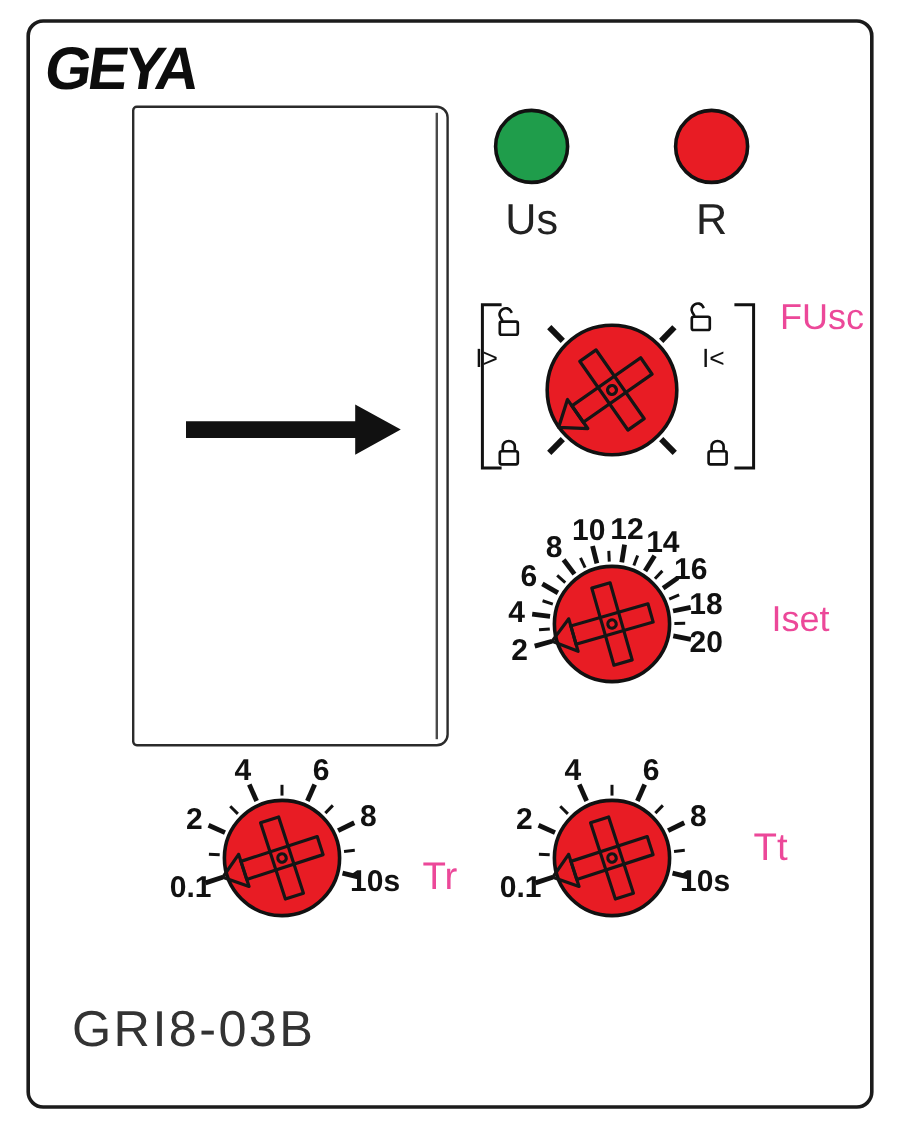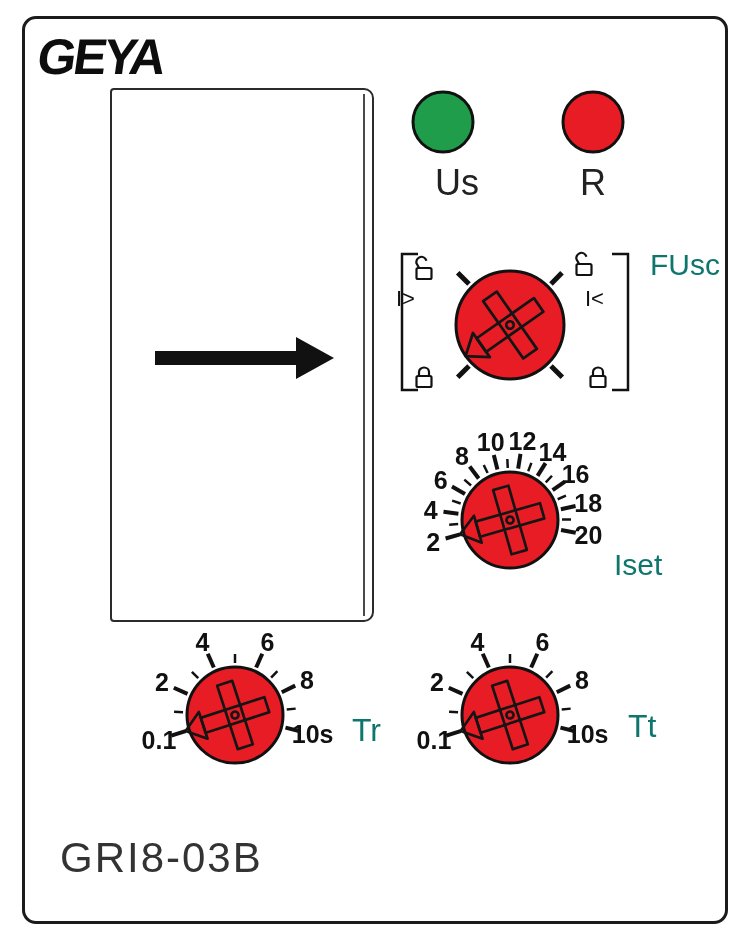--- a/index.html
+++ b/index.html
@@ -7,21 +7,21 @@
   .stage { position:relative; width:750px; height:940px; background:#fff; overflow:hidden; }
   .device { position:absolute; left:22px; top:16px; width:700px; height:902px;
             border:3px solid #1b1b1b; border-radius:14px; background:#fff; }
   .logo { position:absolute; left:38px; top:28px; font-size:50px; font-weight:800;
           letter-spacing:-3px; color:#0d0d0d; transform:skewX(-8deg); }
   .label-window { position:absolute; left:110px; top:88px; width:260px; height:530px;
                   border:2px solid #2b2b2b; border-radius:4px 10px 10px 4px; background:#fff; }
   .window-edge { position:absolute; top:4px; bottom:4px; right:7px; width:2px; background:#4a4a4a; }
   .led { position:absolute; }
   .led-label { position:absolute; width:66px; text-align:center; font-size:36px; color:#222; }
-  .side-label { position:absolute; font-size:30px; color:#0f766e; font-weight:500;text-align:center; }
+  .side-label { position:absolute; font-size:30px; color:#ec4899; font-weight:500;text-align:center; }
   .side-label.big { font-size:32px; }
   .model { position:absolute; left:60px; top:834px; font-size:42px; color:#333;
            font-weight:500; letter-spacing:2px; }
   .dial { position:absolute; }
   .dial-num { font-size:25px; font-weight:bold; fill:#111;
               font-family:"Liberation Sans", sans-serif; }
   .io-label { font-size:22px; font-weight:500; fill:#111;
               font-family:"Liberation Sans", sans-serif; }
   .cross rect, .cross polygon, .cross circle { fill:none; stroke:#151515;
               stroke-width:3px; stroke-linejoin:round; }
@@ -42,21 +42,21 @@
     </svg>
     <div class="window-edge"></div>
   </div>
 
   <svg class="led" style="left:410px; top:89px;" width="66" height="66">
     <circle cx="33" cy="33" r="30" stroke="#111" stroke-width="3" fill="#1f9d4b"></circle>
   </svg>
   <svg class="led" style="left:560px; top:89px;" width="66" height="66">
     <circle cx="33" cy="33" r="30" stroke="#111" stroke-width="3" fill="#e81c24"></circle>
   </svg>
-  <div class="led-label" style="left:424px; top:162px;">Us</div>
+  <div class="led-label" style="left:410px; top:162px;">Us</div>
   <div class="led-label" style="left:560px; top:162px;">R</div>
 
   <svg class="dial" style="left:388px; top:238px;" width="260" height="180">
     <path class="bracket" d="M 30 16 H 14 V 152 H 30"></path>
     <path class="bracket" d="M 224 16 H 240 V 152 H 224"></path>
 
     <g class="lock" transform="translate(36,30)">
       <path d="M -5 0 V -4 A 5 4.5 0 0 1 5 -4 V -2" transform="rotate(-30 -6 0)"></path>
       <rect x="-7.5" y="0" width="15" height="11" rx="1.5"></rect>
     </g>
@@ -122,21 +122,21 @@
       <text x="117.51475720321848" y="25.98493275238897" text-anchor="middle" dominant-baseline="central" class="dial-num">12</text>
       <line x1="132.55580174012664" y1="60.90149899986585" x2="140.50459070362473" y2="48.18077755751946" stroke="#111" stroke-width="4"></line>
       <text x="147.3935411386564" y="37.156152307485925" text-anchor="middle" dominant-baseline="central" class="dial-num">14</text>
       <line x1="147.59590630302756" y1="75.1740253097456" x2="159.88318696736246" y2="66.57037876447991" stroke="#111" stroke-width="4"></line>
       <text x="170.53216354311934" y="59.113885091916316" text-anchor="middle" dominant-baseline="central" class="dial-num">16</text>
       <line x1="155.8636752381579" y1="94.18859207747651" x2="170.535889249165" y2="91.06991671521013" stroke="#111" stroke-width="4"></line>
       <text x="183.25180805870446" y="88.36706473457926" text-anchor="middle" dominant-baseline="central" class="dial-num">18</text>
       <line x1="156.04461353927854" y1="114.92206775958033" x2="170.7690212909935" y2="117.7842026902285" stroke="#111" stroke-width="4"></line>
       <text x="183.5301746758131" y="120.26471963012358" text-anchor="middle" dominant-baseline="central" class="dial-num">20</text>
     </svg>
-  <div class="side-label" style="left:614px; top:500px;margin-top:48px;">Iset</div>
+  <div class="side-label" style="left:643px; top:500px;">Iset</div>
 
   <svg class="dial" style="left:130px; top:610px;" width="210" height="210">
     <circle cx="105" cy="105" r="48" stroke="#111" stroke-width="3" fill="#e81c24"></circle>
     <g class="cross" transform="translate(105,105) rotate(-18) scale(0.88)">
       <rect x="-38" y="-9" width="76" height="18"></rect>
       <rect x="-9" y="-38" width="18" height="76"></rect>
       <polygon points="-38,-16 -59,0 -38,16"></polygon>
       <circle cx="0" cy="0" r="4"></circle>
     </g>
   <line x1="53.07126419276216" y1="102.27853027536692" x2="44.083598379970994" y2="101.80750666918043" stroke="#111" stroke-width="2.5"></line>
@@ -178,16 +178,16 @@
       <text x="31.916363388591947" y="72.46106855393597" text-anchor="middle" dominant-baseline="central" class="dial-num">2</text>
       <line x1="83.8496945600584" y1="57.49563620258475" x2="77.7486449139214" y2="43.792454337945735" stroke="#111" stroke-width="4"></line>
       <text x="72.461068553936" y="31.91636338859192" text-anchor="middle" dominant-baseline="central" class="dial-num">4</text>
       <line x1="126.1503054399416" y1="57.495636202584755" x2="132.2513550860786" y2="43.79245433794574" stroke="#111" stroke-width="4"></line>
       <text x="137.53893144606403" y="31.916363388591932" text-anchor="middle" dominant-baseline="central" class="dial-num">6</text>
       <line x1="151.73729040755669" y1="82.20470036696798" x2="165.2192011020442" y2="75.62913316513182" stroke="#111" stroke-width="4"></line>
       <text x="176.90352370393336" y="69.93030825687381" text-anchor="middle" dominant-baseline="central" class="dial-num">8</text>
       <line x1="155.45537776635183" y1="117.57993857118272" x2="170.00981366049177" y2="121.20876700517773" stroke="#111" stroke-width="4"></line>
       <text x="182.62365810207973" y="124.35375164797341" text-anchor="middle" dominant-baseline="central" class="dial-num">10s</text>
     </svg>
-  <div class="side-label big" style="left:628px; top:688px;margin-top:20px;">Tt</div>
+  <div class="side-label big" style="left:628px; top:688px;">Tt</div>
 
   <div class="model">GRI8-03B</div>
 </div>
 
 </body></html>

